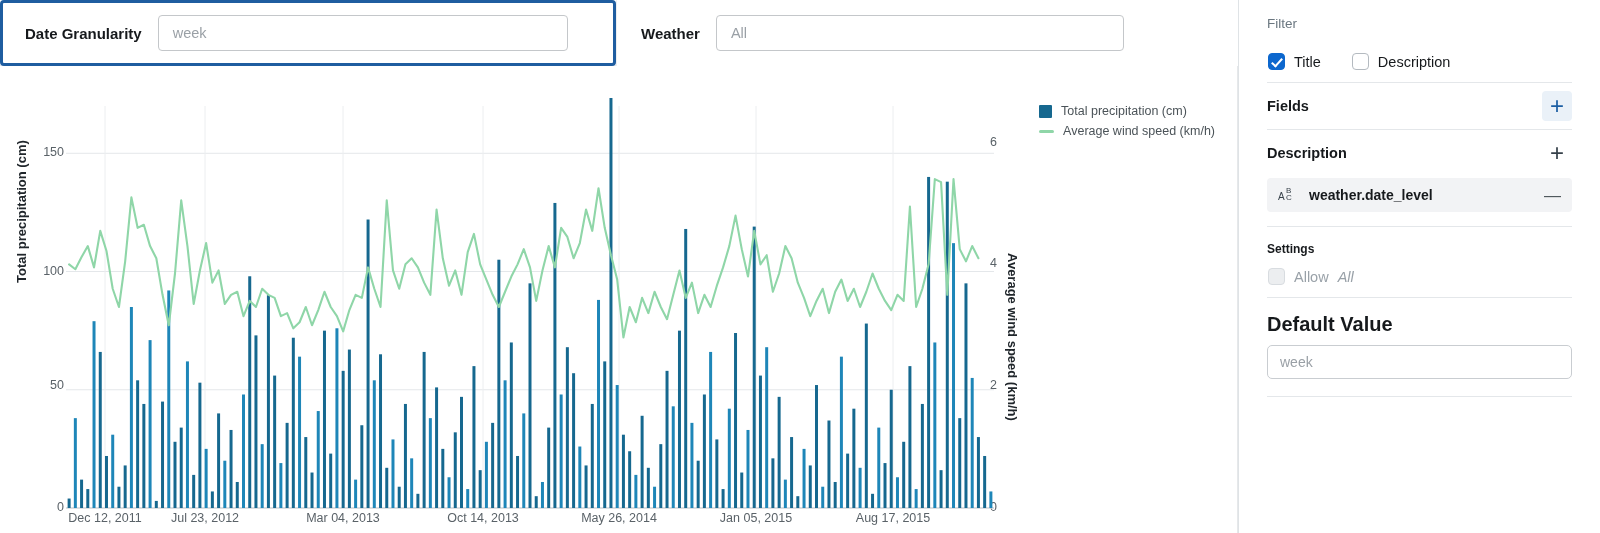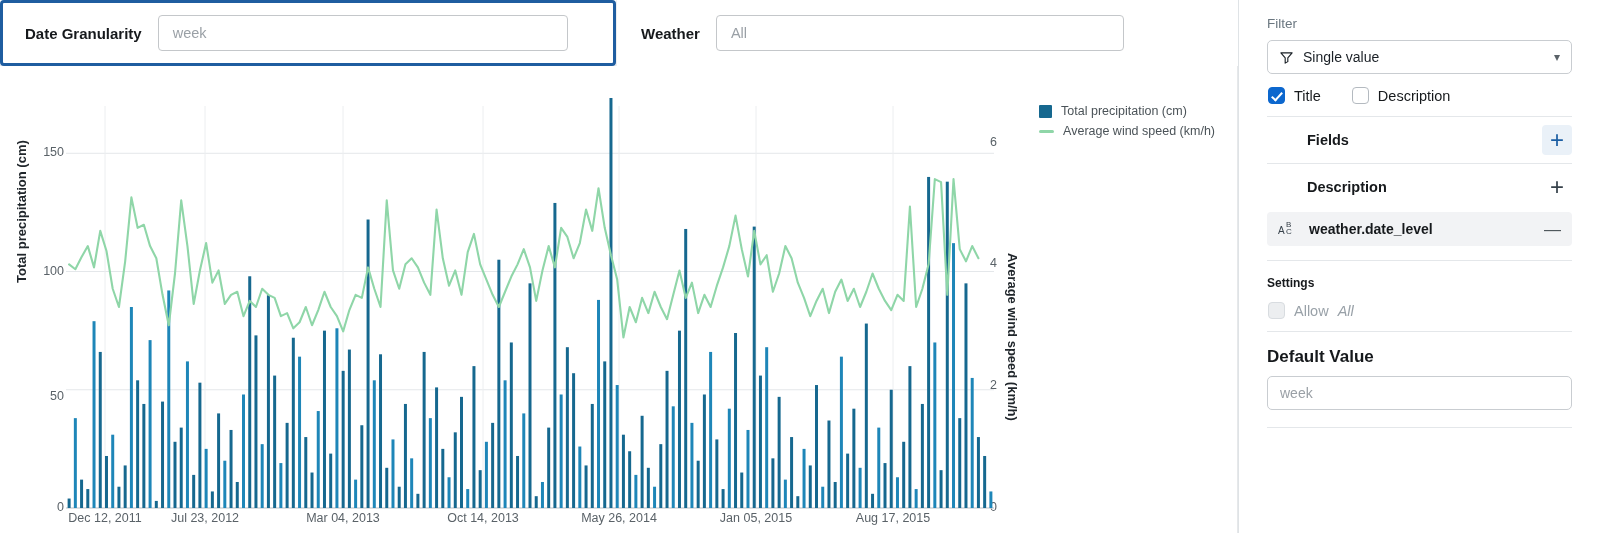--- a/index.html
+++ b/index.html
@@ -236,21 +236,20 @@
     transform: rotate(42deg);
   }
   .cbox.disabled { background: #eceef0; border-color: #d8dce0; }
 
   .divider { height: 1px; background: #e4e7ea; }
 
   .sb-head-row {
     display: flex;
     align-items: center;
     height: 46px;
-    margin-left: 40px;
   }
   .sb-head-row .t {
     font-size: 14.5px;
     font-weight: bold;
     color: #16191c;
   }
   .plus-btn {
     margin-left: auto;
     width: 30px; height: 30px;
     display: flex; align-items: center; justify-content: center;
@@ -307,21 +306,21 @@
   }
   .allow-row {
     display: flex; align-items: center; gap: 9px;
     padding: 8px 0 12px 1px;
     font-size: 14.5px;
     color: #99a1a8;
   }
   .allow-row em { font-style: italic; }
 
   .dv-label {
-    font-size: 17px;
+    font-size: 20px;
     font-weight: bold;
     color: #16191c;
     padding: 15px 0 9px 0;
   }
   .dv-input {
     height: 34px;
     border: 1px solid #c9cdd1;
     border-radius: 5px;
     display: flex; align-items: center;
     padding: 0 12px;
@@ -363,21 +362,21 @@
           <span class="lg-line"></span>
           <span>Average wind speed (km/h)</span>
         </div>
       </div>
 
       <div class="plot-wrap">
         <div class="axis-title-left">Total precipitation (cm)</div>
         <div class="axis-title-right">Average wind speed (km/h)</div>
         <div class="ylabels-left" id="ylabels-left">
             <div class="ytick ytick-l" style="top: 402px;">0</div>
-            <div class="ytick ytick-l" style="top: 291px;">50</div>
+            <div class="ytick ytick-l" style="top: 280px;">50</div>
             <div class="ytick ytick-l" style="top: 165.529px;">100</div>
             <div class="ytick ytick-l" style="top: 47.2941px;">150</div>
           </div>
         <div class="ylabels-right" id="ylabels-right">
             <div class="ytick ytick-r" style="top: 402px;">0</div>
             <div class="ytick ytick-r" style="top: 280.182px;">2</div>
             <div class="ytick ytick-r" style="top: 158.364px;">4</div>
             <div class="ytick ytick-r" style="top: 36.5455px;">6</div>
           </div>
         <div class="xlabels" id="xlabels">
@@ -554,27 +553,20 @@
             <path d="M69.11 166.36 L75.34 171.24 L81.57 159.05 L87.80 148.09 L94.03 169.41 L100.26 132.86 L106.48 152.96 L112.71 190.73 L118.94 209.00 L125.17 163.32 L131.40 99.36 L137.62 129.82 L143.85 126.77 L150.08 148.09 L156.31 160.27 L162.54 196.82 L168.77 227.27 L174.99 175.50 L181.22 102.41 L187.45 148.09 L193.68 205.95 L199.91 172.45 L206.13 145.05 L212.36 184.64 L218.59 172.45 L224.82 205.95 L231.05 196.82 L237.28 193.77 L243.50 218.14 L249.73 202.91 L255.96 209.00 L262.19 190.73 L268.42 196.82 L274.64 199.86 L280.87 218.14 L287.10 215.09 L293.33 230.32 L299.56 224.23 L305.79 209.00 L312.01 227.27 L318.24 212.05 L324.47 193.77 L330.70 209.00 L336.93 218.14 L343.15 233.36 L349.38 212.05 L355.61 196.82 L361.84 199.86 L368.07 169.41 L374.30 190.73 L380.52 209.00 L386.75 102.41 L392.98 172.45 L399.21 190.73 L405.44 166.36 L411.66 160.27 L417.89 169.41 L424.12 184.64 L430.35 196.82 L436.58 111.55 L442.81 160.27 L449.03 187.68 L455.26 172.45 L461.49 196.82 L467.72 154.18 L473.95 135.91 L480.17 166.36 L486.40 181.59 L492.63 196.82 L498.86 209.00 L505.09 193.77 L511.32 178.55 L517.54 166.36 L523.77 151.14 L530.00 169.41 L536.23 202.91 L542.46 172.45 L548.68 148.09 L554.91 169.41 L561.14 129.82 L567.37 138.95 L573.60 160.27 L579.83 145.05 L586.05 111.55 L592.28 132.86 L598.51 90.23 L604.74 129.82 L610.97 157.23 L617.19 181.59 L623.42 239.45 L629.65 209.00 L635.88 224.23 L642.11 199.86 L648.34 215.09 L654.56 193.77 L660.79 209.00 L667.02 221.18 L673.25 196.82 L679.48 172.45 L685.70 199.86 L691.93 184.64 L698.16 215.09 L704.39 196.82 L710.62 209.00 L716.85 187.68 L723.07 169.41 L729.30 148.09 L735.53 117.64 L741.76 151.14 L747.99 178.55 L754.21 132.86 L760.44 166.36 L766.67 157.23 L772.90 193.77 L779.13 175.50 L785.36 148.09 L791.58 160.27 L797.81 184.64 L804.04 199.86 L810.27 218.14 L816.50 202.91 L822.72 190.73 L828.95 215.09 L835.18 193.77 L841.41 181.59 L847.64 202.91 L853.87 190.73 L860.09 209.00 L866.32 193.77 L872.55 175.50 L878.78 190.73 L885.01 202.91 L891.23 212.05 L897.46 196.82 L903.69 202.91 L909.92 108.50 L916.15 209.00 L922.38 190.73 L928.60 166.36 L934.83 81.09 L941.06 84.14 L947.29 196.82 L953.52 81.09 L959.74 151.14 L965.97 163.32 L972.20 148.09 L978.43 160.27 " fill="none" stroke="#8fd6a8" stroke-width="2.1" stroke-linejoin="round" stroke-linecap="round"></path>
           </svg>
       </div>
     </div>
   </div>
 
   <div class="sidebar">
 
     <div class="sb-section-label">Filter</div>
 
-    <div class="sb-select">
-      <svg class="funnel" width="15" height="15" viewBox="0 0 16 16">
-        <path d="M2 3 h12 l-4.6 5.3 v4.1 l-2.8 1.6 v-5.7 z" fill="none" stroke="#1a2026" stroke-width="1.2" stroke-linejoin="round"></path>
-      </svg>
-      <span>Single value</span>
-      <span class="chev">▾</span>
-    </div>
 
     <div class="cb-row">
       <span class="cbox checked"></span>
       <span>Title</span>
       <span class="gap"></span>
       <span class="cbox"></span>
       <span>Description</span>
     </div>
 
     <div class="divider"></div>

